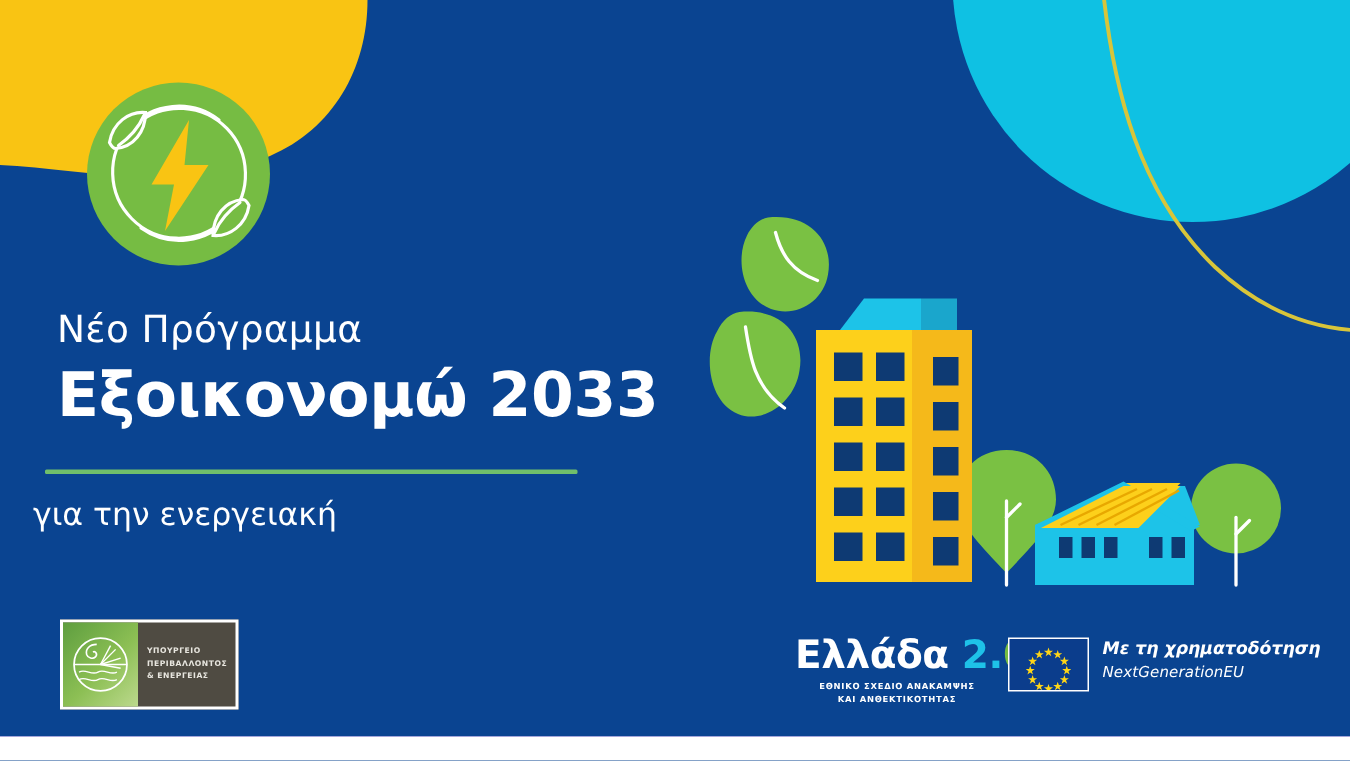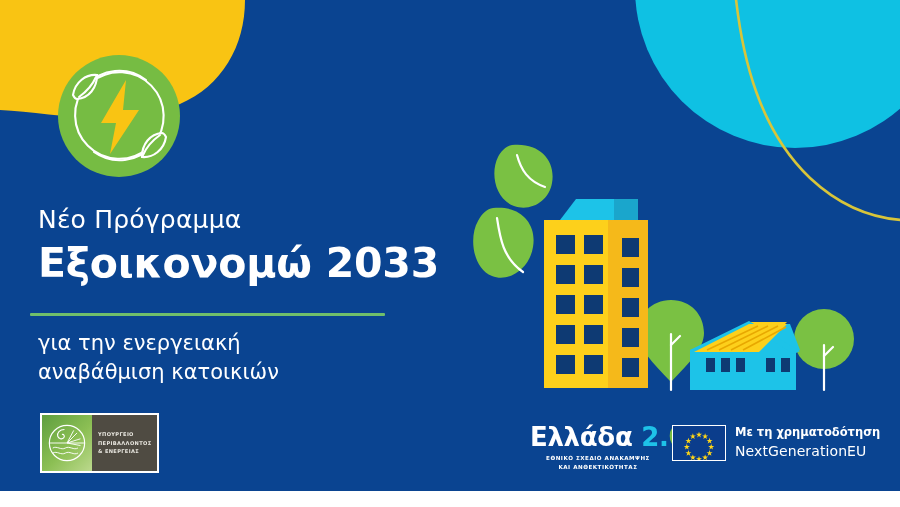--- a/index.html
+++ b/index.html
@@ -38,21 +38,21 @@
     line-height:1.15;
     margin:0;
     white-space:nowrap;
   }
   .rule{
     position:absolute;left:30px;top:313px;
     width:355px;height:3px;background:#70bf6b;
     z-index:6;border-radius:1px;
   }
   .sub{
-    position:absolute;left:38px;top:329px;width:340px;
+    position:absolute;left:22px;top:329px;width:340px;
     color:#ffffff;
     font-size:21px;
     font-weight:400;
     line-height:1.38;
     z-index:6;
   }
   .sub span{display:block;}
 
   
   .ministry{
@@ -95,34 +95,34 @@
   .ellada-sub{
     margin-top:4px;
     font-size:5.6px;font-weight:700;color:#ffffff;
     letter-spacing:.5px;line-height:1.65;
   }
   .ellada-sub span{display:block;}
 
   
   .eu{
     position:absolute;left:672px;top:425px;
-    display:flex;align-items:flex-start;gap:9px;z-index:6;
+    display:flex;align-items:flex-start;gap:9px;z-index:6;font-style:italic;
   }
   .eu-flag{
     width:54px;height:36px;background:#0b3d8c;
     border:1px solid #ffffff;
     position:relative;flex:0 0 54px;
   }
   .eu-txt{padding-top:0px;}
   .eu-line{
     color:#ffffff;font-size:11.5px;font-weight:700;line-height:1.33;
     white-space:nowrap;
   }
   .eu-ngeu{
-    color:#ffffff;font-size:14px;font-weight:400;margin-top:3px;
+    color:#ffffff;font-size:10px;font-weight:400;margin-top:3px;
     letter-spacing:.1px;white-space:nowrap;
   }
 </style>
 </head>
 <body>
 
 <div class="banner">
 
   <svg class="layer" viewBox="0 0 900 507" width="900" height="507" aria-hidden="true">
     <rect x="0" y="0" width="900" height="507" fill="#0a4491"></rect>
@@ -243,21 +243,20 @@
 
   <div class="text-block">
     <p class="eyebrow">Νέο Πρόγραμμα</p>
     <h1 class="headline">Εξοικονομώ 2033</h1>
   </div>
 
   <div class="rule"></div>
 
   <div class="sub">
     <span>για την ενεργειακή</span>
-    <span>αναβάθμιση κατοικιών</span>
   </div>
 
   <div class="ministry">
     <div class="ministry-mark">
       <svg viewBox="0 0 50 50" width="42" height="42" aria-hidden="true">
         <circle cx="25" cy="25" r="21" fill="none" stroke="#ffffff" stroke-width="1.4"></circle>
         <line x1="4" y1="25" x2="46" y2="25" stroke="#ffffff" stroke-width="1.1"></line>
         <g stroke="#ffffff" stroke-width="1.1" fill="none">
           <line x1="25" y1="25" x2="37" y2="13"></line>
           <line x1="25" y1="25" x2="41" y2="20"></line>

